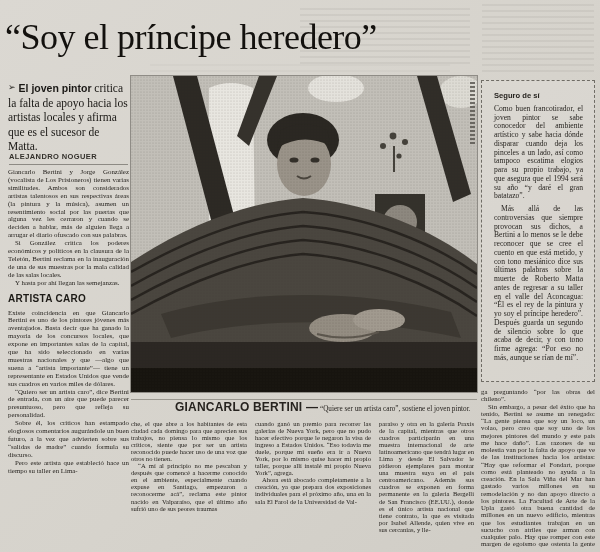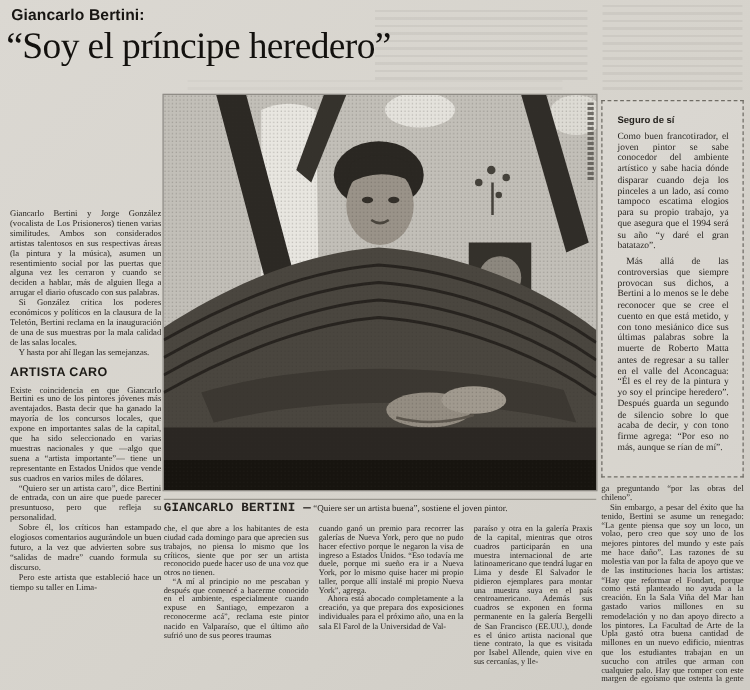--- a/index.html
+++ b/index.html
@@ -19,21 +19,21 @@
     opacity:.35;filter:blur(.6px);
   }
   .kicker{
     position:absolute;left:9px;top:5px;
     font-family:"Liberation Sans", sans-serif;
     font-weight:bold;font-size:12.5px;letter-spacing:.1px;color:#171512;
   }
   .headline{
     position:absolute;left:5px;top:13px;width:560px;
     font-family:"Liberation Serif", serif;
-    font-size:30px;line-height:48px;color:#13110e;
+    font-size:36px;line-height:48px;color:#13110e;
     letter-spacing:-.5px;white-space:nowrap;
   }
   .deck{
     position:absolute;left:8px;top:80px;width:121px;
     font-size:11.5px;line-height:14.5px;color:#1a1815;
   }
   .deck .arrow{font-size:9px;vertical-align:2px;margin-right:3px;color:#2a2824;}
   .deck b{font-family:"Liberation Sans", sans-serif;font-size:10.5px;}
   .byline{
     position:absolute;left:9px;top:152px;width:119px;
@@ -62,21 +62,21 @@
   .photo-credit{
     position:absolute;right:2px;top:6px;width:5px;height:62px;
     background:repeating-linear-gradient(180deg,#55524c 0 2px,rgba(0,0,0,0) 2px 4px);
     opacity:.8;
   }
   .caption{
     position:absolute;left:131px;top:399px;width:346px;
     font-size:7.2px;line-height:8.5px;color:#26231f;
     border-top:1px solid #9a978f;padding-top:3px;
   }
-  .caption b{font-family:Liberation Mono, monospace;font-size:10px;letter-spacing:.2px;}
+  .caption b{font-family:Liberation Sans, sans-serif;font-size:12px;letter-spacing:.2px;margin-left:44px;}
   .col2{left:131px;top:420px;width:116px;height:128px;}
   .col3{left:255px;top:420px;width:116px;height:128px;}
   .col4{left:379px;top:420px;width:95px;height:128px;}
   .col5{left:481px;top:388px;width:114px;height:160px;font-size:6.8px;line-height:7.25px;}
   .sidebar-box{
     position:absolute;left:481px;top:80px;width:114px;height:302px;
     border:1px dashed #6f6c65;background:rgba(230,228,222,.25);
     box-sizing:border-box;padding:7px 7px 5px 8px;overflow:hidden;
   }
   .sidebar-title{
@@ -90,25 +90,28 @@
 </style>
 </head>
 <body>
 
 <div id="page">
 
   <div class="ghost" style="left:300px;top:8px;width:170px;height:58px;"></div>
   <div class="ghost" style="left:482px;top:4px;width:112px;height:68px;"></div>
   <div class="ghost" style="left:150px;top:64px;width:300px;height:8px;opacity:.18;"></div>
 
-  <div class="kicker">Giancarlo Bertini:</div>
 
   <div class="headline">“Soy el príncipe heredero”</div>
 
-
+  <div class="deck">
+    <span class="arrow">➢</span><b>El joven pintor</b><span> critica la falta de apoyo hacia los artistas locales y afirma que es el sucesor de Matta.</span>
+  </div>
+
+  <div class="byline">ALEJANDRO NOGUER</div>
 
   <div class="col col1">
     <p>Giancarlo Bertini y Jorge González (vocalista de Los Prisioneros) tienen varias similitudes. Ambos son considerados artistas talentosos en sus respectivas áreas (la pintura y la música), asumen un resentimiento social por las puertas que alguna vez les cerraron y cuando se deciden a hablar, más de alguien llega a arrugar el diario ofuscado con sus palabras.</p>
     <p class="ind">Si González critica los poderes económicos y políticos en la clausura de la Teletón, Bertini reclama en la inauguración de una de sus muestras por la mala calidad de las salas locales.</p>
     <p class="ind">Y hasta por ahí llegan las semejanzas.</p>
     <p class="subhead">ARTISTA CARO</p>
     <p>Existe coincidencia en que Giancarlo Bertini es uno de los pintores jóvenes más aventajados. Basta decir que ha ganado la mayoría de los concursos locales, que expone en importantes salas de la capital, que ha sido seleccionado en varias muestras nacionales y que —algo que suena a “artista importante”— tiene un representante en Estados Unidos que vende sus cuadros en varios miles de dólares.</p>
     <p class="ind">“Quiero ser un artista caro”, dice Bertini de entrada, con un aire que puede parecer presuntuoso, pero que refleja su personalidad.</p>
     <p class="ind">Sobre él, los críticos han estampado elogiosos comentarios augurándole un buen futuro, a la vez que advierten sobre sus “salidas de madre” cuando formula su discurso.</p>
     <p class="ind">Pero este artista que estableció hace un tiempo su taller en Lima-</p>
@@ -168,21 +171,21 @@
 
       <rect x="0" y="266" width="346" height="50" fill="#2b2723"></rect>
       <rect x="0" y="292" width="346" height="24" fill="#17140f"></rect>
 
       <rect x="0" y="0" width="346" height="316" fill="url(#grain)"></rect>
     </svg>
     <div class="photo-credit"></div>
   </div>
 
   <div class="caption">
-    <b>GIANCARLO BERTINI —</b><span> “Quiere ser un artista buena”, sostiene el joven pintor.</span>
+    <b>GIANCARLO BERTINI —</b><span> “Quiere ser un artista caro”, sostiene el joven pintor.</span>
   </div>
 
   <div class="col col2">
     <p>che, el que abre a los habitantes de esta ciudad cada domingo para que aprecien sus trabajos, no piensa lo mismo que los críticos, siente que por ser un artista reconocido puede hacer uso de una voz que otros no tienen.</p>
     <p class="ind">“A mí al principio no me pescaban y después que comencé a hacerme conocido en el ambiente, especialmente cuando expuse en Santiago, empezaron a reconocerme acá”, reclama este pintor nacido en Valparaíso, que el último año sufrió uno de sus peores traumas</p>
   </div>
   <div class="col col3">
     <p>cuando ganó un premio para recorrer las galerías de Nueva York, pero que no pudo hacer efectivo porque le negaron la visa de ingreso a Estados Unidos. “Eso todavía me duele, porque mi sueño era ir a Nueva York, por lo mismo quise hacer mi propio taller, porque allí instalé mi propio Nueva York”, agrega.</p>
     <p class="ind">Ahora está abocado completamente a la creación, ya que prepara dos exposiciones individuales para el próximo año, una en la sala El Farol de la Universidad de Val-</p>
   </div>

